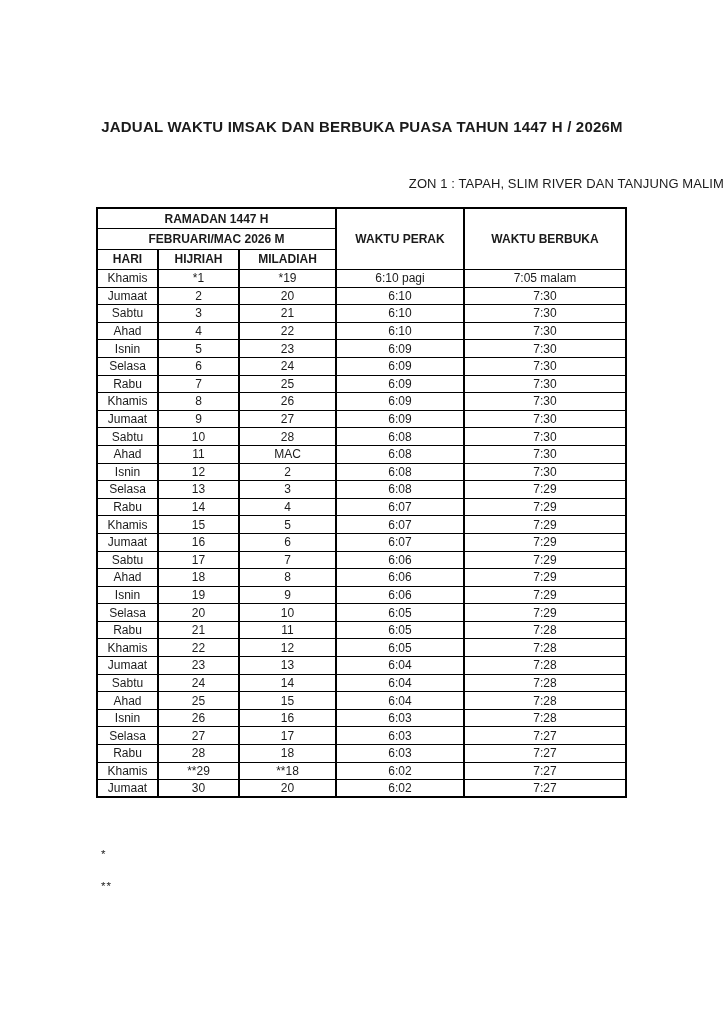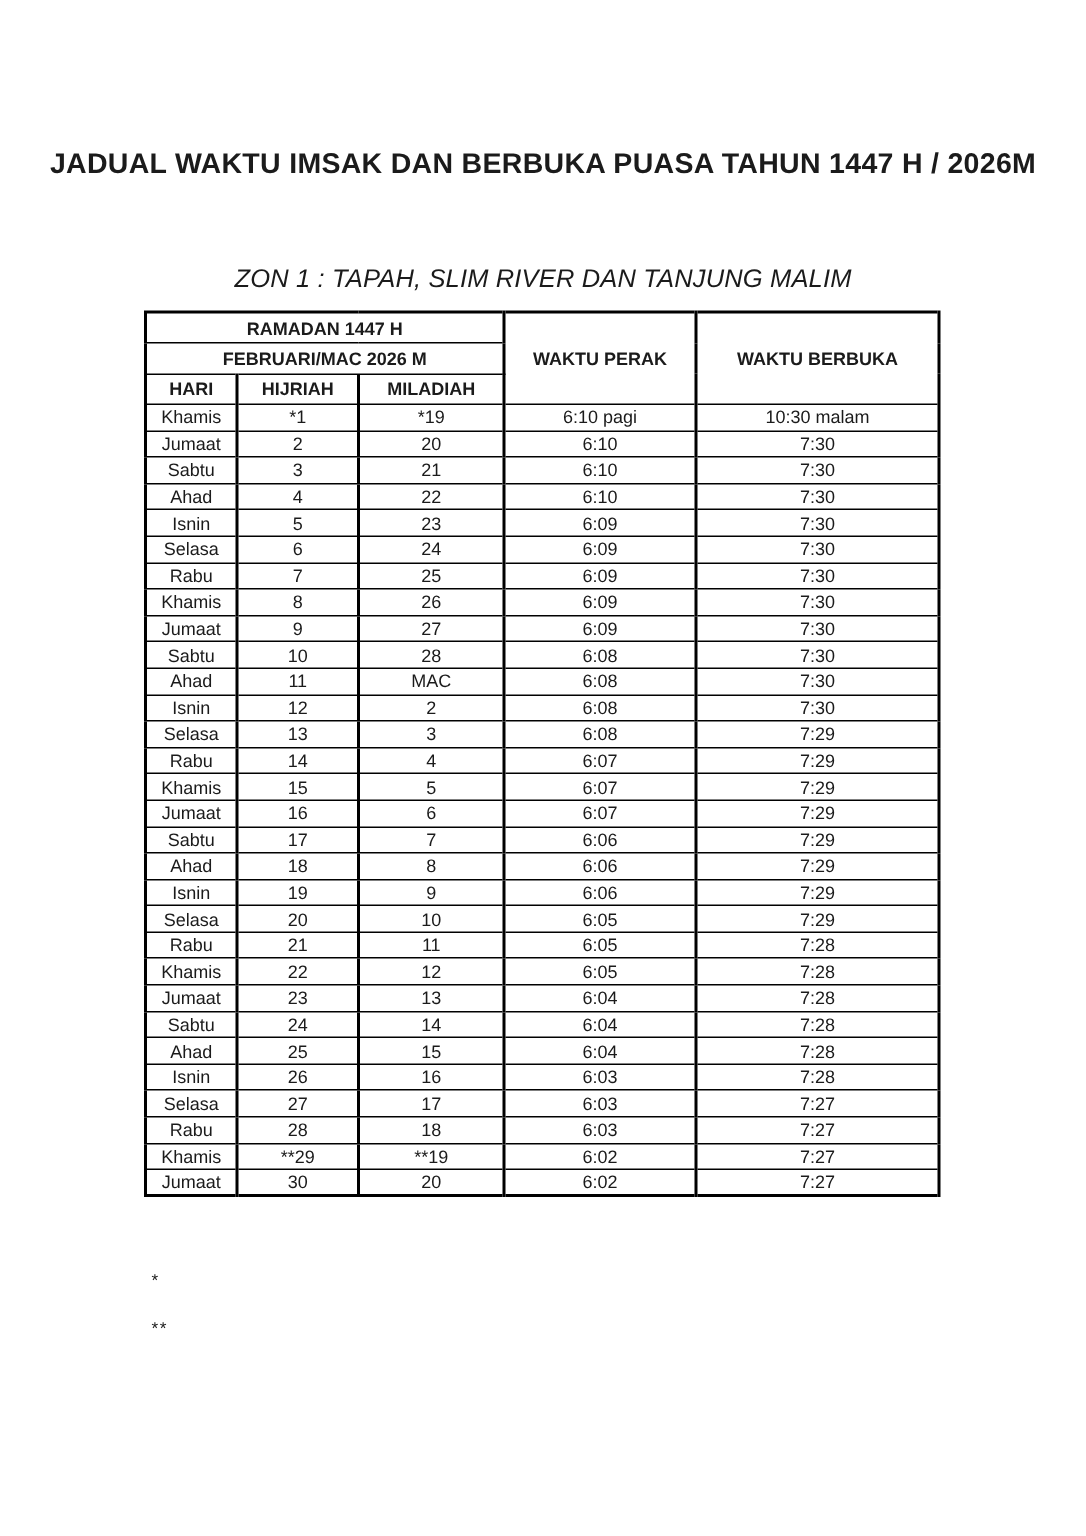--- a/index.html
+++ b/index.html
@@ -7,38 +7,37 @@
   body {
     width: 724px;
     height: 1024px;
     position: relative;
     font-family: "Liberation Sans", sans-serif;
     color: #1b1b1b;
     overflow: hidden;
   }
   .doc-title {
     position: absolute;
-    top: 99px;
+    top: 116px;
     left: 0;
     width: 724px;
     text-align: center;
     font-weight: bold;
-    font-size: 19px;
+    font-size: 15px;
     line-height: 22px;
     letter-spacing: 0.2px;
   }
   .zone-subtitle {
     position: absolute;
     top: 176px;
     left: 0;
     width: 724px;
-    text-align: center;
-    font-size: 17px;
+    text-align: right;
+    font-size: 13px;
     letter-spacing: 0.1px;
-    font-style: italic;
   }
   table.schedule {
     position: absolute;
     top: 207px;
     left: 96px;
     width: 529px;
     border-collapse: collapse;
     table-layout: fixed;
     border: 2px solid #000;
   }
@@ -113,21 +112,21 @@
       <td>HIJRIAH</td>
       <td>MILADIAH</td>
     </tr>
   </thead>
   <tbody id="schedule-body">
   <tr>
     <td>Khamis</td>
     <td>*1</td>
     <td>*19</td>
     <td>6:10 pagi</td>
-    <td>10:30 malam</td>
+    <td>7:05 malam</td>
   </tr>
 
   <tr>
     <td>Jumaat</td>
     <td>2</td>
     <td>20</td>
     <td>6:10</td>
     <td>7:30</td>
   </tr>
 
@@ -335,21 +334,21 @@
     <td>Rabu</td>
     <td>28</td>
     <td>18</td>
     <td>6:03</td>
     <td>7:27</td>
   </tr>
 
   <tr>
     <td>Khamis</td>
     <td>**29</td>
-    <td>**19</td>
+    <td>**18</td>
     <td>6:02</td>
     <td>7:27</td>
   </tr>
 
   <tr>
     <td>Jumaat</td>
     <td>30</td>
     <td>20</td>
     <td>6:02</td>
     <td>7:27</td>

